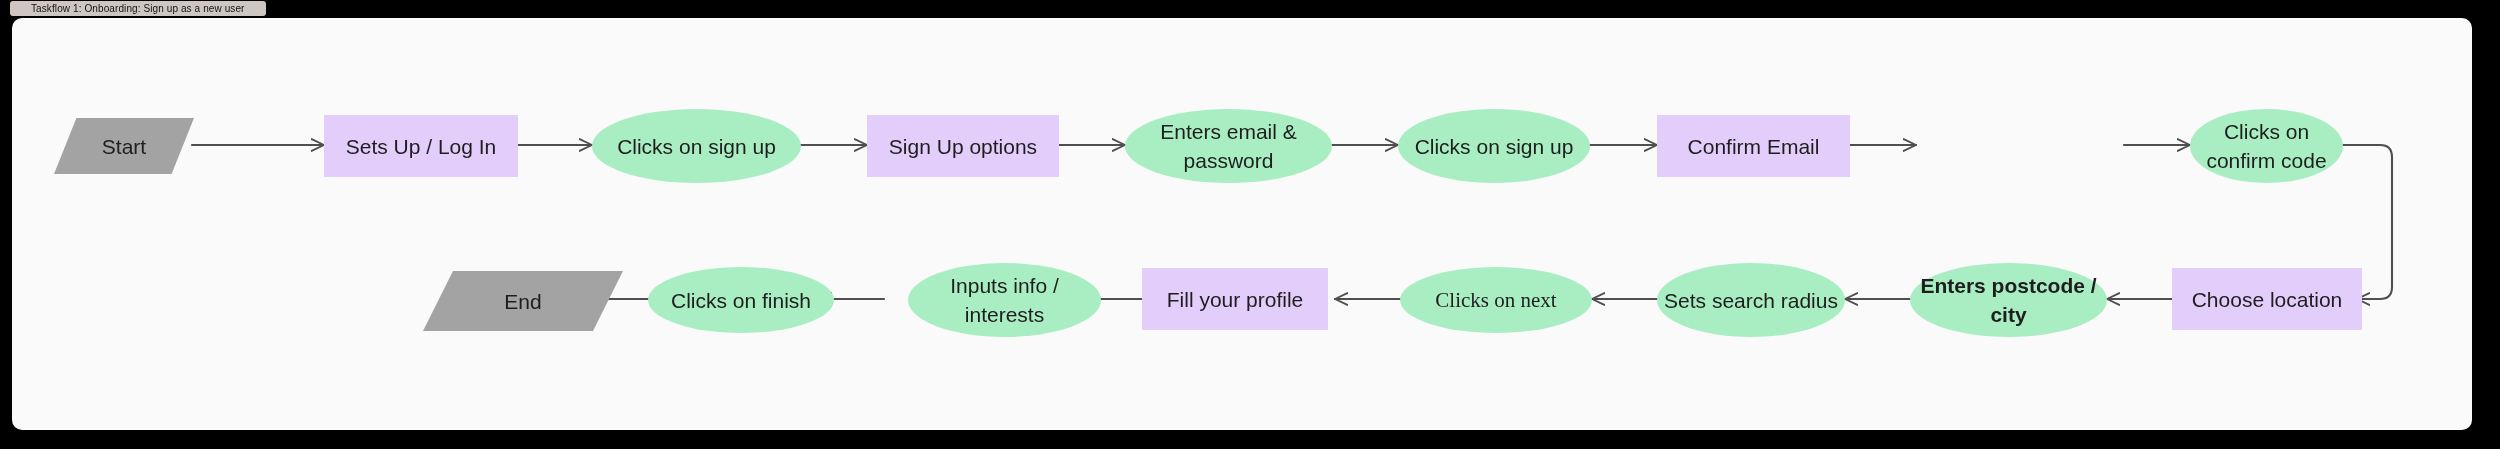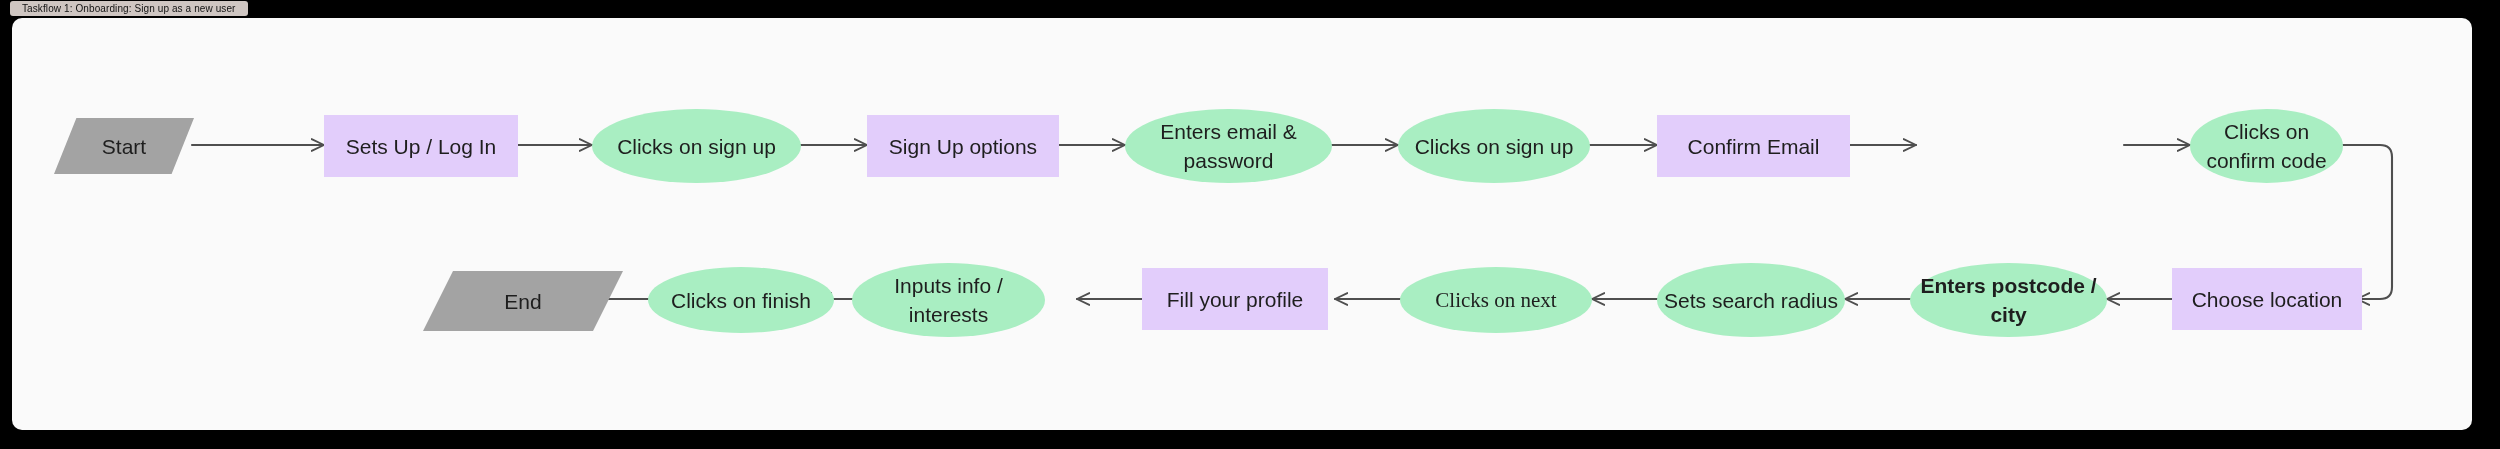--- a/index.html
+++ b/index.html
@@ -14,21 +14,21 @@
     font-family: "Liberation Sans", sans-serif;
   }
 
   
   #frame-label {
     position: absolute;
     left: 10px;
     top: 1px;
     height: 15px;
     line-height: 15px;
-    padding: 0 12px;
+    padding: 0 21px;
     background: #cfc6c2;
     color: #111111;
     font-size: 10px;
     font-family: "Liberation Sans", sans-serif;
     border-radius: 3px;
     white-space: nowrap;
     letter-spacing: 0.1px;
   }
 
   
@@ -181,21 +181,21 @@
     </div>
 
     <div class="node ellipse" style="left:1388px; top:249px; width:192px; height:66px;font-family:Liberation Serif, serif;">
       <span class="label">Clicks on next</span>
     </div>
 
     <div class="node rect" style="left:1130px; top:250px; width:186px; height:62px;">
       <span class="label">Fill your profile</span>
     </div>
 
-    <div class="node ellipse" style="left:840px; top:245px; width:193px; height:74px;justify-content:flex-end;">
+    <div class="node ellipse" style="left:896px; top:245px; width:193px; height:74px;justify-content:flex-end;">
       <span class="label">Inputs info / interests</span>
     </div>
 
     <div class="node parallelogram" style="left:411px; top:253px; width:200px; height:60px;
                 clip-path: polygon(15% 0, 100% 0, 85% 100%, 0 100%);">
       <span class="label">End</span>
     </div>
 
     <div class="node ellipse" style="left:636px; top:249px; width:186px; height:66px;">
       <span class="label">Clicks on finish</span>

